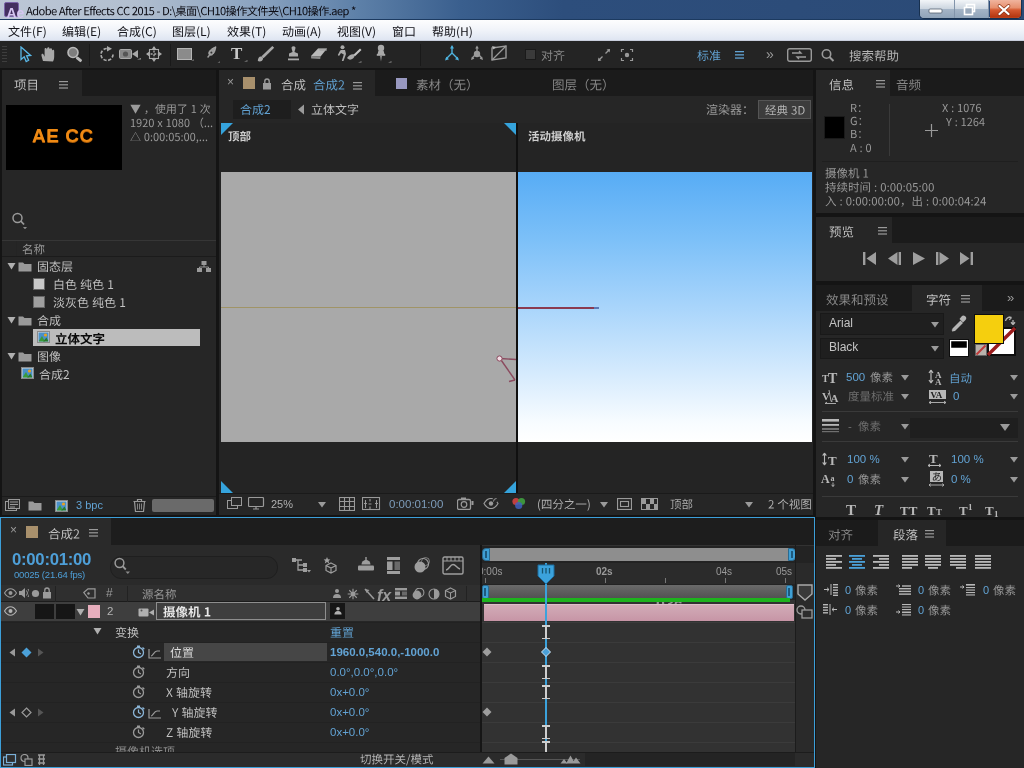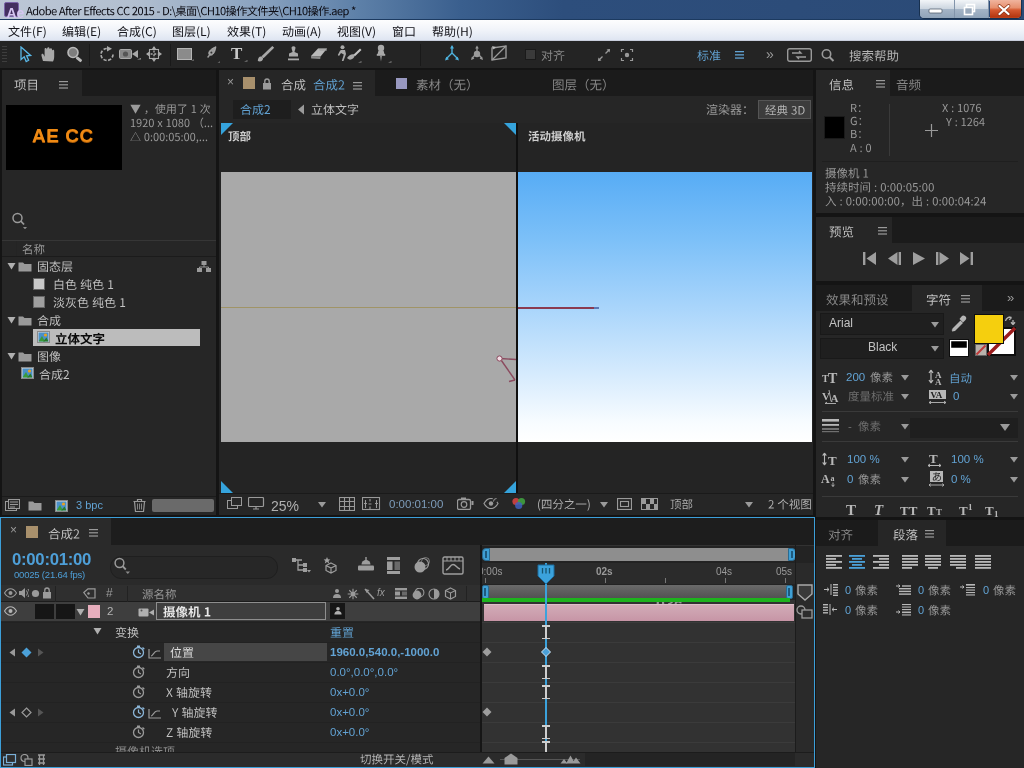--- a/index.html
+++ b/index.html
@@ -830,21 +830,21 @@
     </svg>
 <div class="r" style="left:219px;top:493px;width:594px;height:22px;background:#262626;border-top:1px solid #1a1a1a"></div>
 <svg class="ic" style="left:227px;top:497px" width="15" height="13" viewBox="0 0 15 13">
       <rect x="0.5" y="3.5" width="10" height="8" fill="none" stroke="#9a9a9a"></rect>
       <rect x="4.5" y="0.5" width="10" height="8" fill="#282828" stroke="#9a9a9a"></rect>
     </svg>
 <svg class="ic" style="left:248px;top:497px" width="17" height="13" viewBox="0 0 17 13">
       <rect x="0.5" y="0.5" width="15" height="9" rx="1" fill="none" stroke="#9a9a9a" stroke-width="1.2"></rect>
       <path d="M5 12 h6 M8 10 v2" stroke="#9a9a9a" stroke-width="1.2"></path>
     </svg>
-<div class="lt" style="left:271px;top:498px;font-size:14px;color:#b0b0b0;font-weight:400;">25%</div>
+<div class="lt" style="left:271px;top:498px;font-size:11px;color:#b0b0b0;font-weight:400;">25%</div>
 <svg class="ic" style="left:318px;top:502px" width="8" height="6" viewBox="0 0 8 6">
       <path d="M0 0 h8 l-4 5.5 Z" fill="#9a9a9a"></path>
     </svg>
 <svg class="ic" style="left:339px;top:497px" width="16" height="14" viewBox="0 0 16 14">
       <g stroke="#9a9a9a" stroke-width="1.1" fill="none">
         <rect x="0.5" y="0.5" width="15" height="13"></rect>
         <path d="M5.5 0 v14 M10.5 0 v14 M0 4.5 h16 M0 9.5 h16"></path>
       </g>
     </svg>
 <svg class="ic" style="left:362px;top:497px" width="19" height="14" viewBox="0 0 19 14">
@@ -1109,21 +1109,21 @@
         <rect y="6.4" width="9" height="1.2"></rect>
       </g>
     </svg>
 <div class="lt" style="left:1007px;top:291px;font-size:13px;color:#9a9a9a;font-weight:400;">»</div>
 <div class="r" style="left:820px;top:313px;width:124px;height:22px;background:#1f1f1f;border:1px solid #191919"></div>
 <div class="lt" style="left:829px;top:317px;font-size:12px;color:#c3c3c3;font-weight:400;">Arial</div>
 <svg class="ic" style="left:931px;top:322px" width="8" height="6" viewBox="0 0 8 6">
       <path d="M0 0 h8 l-4 5.5 Z" fill="#9a9a9a"></path>
     </svg>
 <div class="r" style="left:820px;top:338px;width:124px;height:21px;background:#1f1f1f;border:1px solid #191919"></div>
-<div class="lt" style="left:829px;top:341px;font-size:12px;color:#c3c3c3;font-weight:400;margin-left:39px;">Black</div>
+<div class="lt" style="left:829px;top:341px;font-size:12px;color:#c3c3c3;font-weight:400;">Black</div>
 <svg class="ic" style="left:931px;top:346px" width="8" height="6" viewBox="0 0 8 6">
       <path d="M0 0 h8 l-4 5.5 Z" fill="#9a9a9a"></path>
     </svg>
 <svg class="ic" style="left:950px;top:314px" width="19" height="18" viewBox="0 0 19 18">
       <path d="M11 7 L3 15 L2 16.5 L1.5 16 L3 15 M11 7 L13 9 L5 17 L2 17.5 L2.5 14.5 L10.5 6.5 Z" fill="#b5b5b5"></path>
       <path d="M11.5 2.5 a2.6 2.6 0 0 1 4 3.4 L13 8.5 L9.5 5 Z" fill="#b5b5b5"></path>
     </svg>
 <div class="r" style="left:987px;top:327px;width:29px;height:29px;background:#fff;border:2px solid #0d0d0d"></div>
 <svg class="ic" style="left:987px;top:327px" width="29" height="29" viewBox="0 0 29 29">
       <path d="M1 28 L28 1" stroke="#9b1c1c" stroke-width="3.4"></path>
@@ -1135,21 +1135,21 @@
 <svg class="ic" style="left:975px;top:344px" width="12" height="12" viewBox="0 0 12 12">
       <rect x="0.5" y="0.5" width="11" height="11" fill="#b8b2ac" stroke="#666"></rect>
       <path d="M1.5 10.5 L10.5 1.5" stroke="#c03a3a" stroke-width="2"></path>
     </svg>
 <div class="r" style="left:949px;top:339px;width:20px;height:18px;background:#fff;border:1px solid #0d0d0d"></div>
 <div class="r" style="left:950px;top:340px;width:18px;height:9px;background:#000;box-shadow:inset 0 0 0 1.2px #fff"></div>
 <svg class="ic" style="left:822px;top:370px" width="17" height="13" viewBox="0 0 17 13">
       <text x="0" y="12" font-family="Liberation Serif" font-size="10" font-weight="bold" fill="#b8b8b8">T</text>
       <text x="6" y="13" font-family="Liberation Serif" font-size="14" font-weight="bold" fill="#b8b8b8">T</text>
     </svg>
-<div class="lt" style="left:846px;top:371px;font-size:11.5px;color:#62a3d4;font-weight:400;">200</div>
+<div class="lt" style="left:846px;top:371px;font-size:11.5px;color:#62a3d4;font-weight:400;">500</div>
 <svg class="ct" style="left:870px;top:369.5px;width:23px;height:16px">
       <g fill="#9a9a9a" transform="translate(0,11.5) scale(0.01150,-0.01150)">
         <use href="#r50cf" x="0"></use>
         <use href="#r7d20" x="1000"></use>
       </g>
     </svg>
 <svg class="ic" style="left:901px;top:375px" width="8" height="6" viewBox="0 0 8 6">
       <path d="M0 0 h8 l-4 5.5 Z" fill="#9a9a9a"></path>
     </svg>
 <svg class="ic" style="left:928px;top:368px" width="17" height="17" viewBox="0 0 17 17">
@@ -1536,21 +1536,21 @@
         <line x1="6" y1="6" x2="0.7000067218440407" y2="6.00844106045738"></line>
         <line x1="6" y1="6" x2="2.2448805742809546" y2="2.2598023984570736"></line>
         <line x1="6" y1="6" x2="5.987338416004908" y2="0.7000151241450947"></line>
         <line x1="6" y1="6" x2="9.73720611374464" y2="2.241903345656251"></line>
       </g>
     </svg>
 <svg class="ic" style="left:364px;top:588px" width="11" height="12" viewBox="0 0 11 12">
       <path d="M1 1 L10 11" stroke="#9a9a9a" stroke-width="1.6"></path>
       <path d="M1 1 l4.5 1 -3 3 Z" fill="#9a9a9a"></path>
     </svg>
-<div class="lt" style="left:377px;top:587px;font-size:10px;color:#9a9a9a;font-weight:400;"><i>fx</i></div>
+<div class="lt" style="left:377px;top:587px;font-size:16px;color:#9a9a9a;font-weight:700;"><i>fx</i></div>
 <svg class="ic" style="left:394px;top:587px" width="14" height="13" viewBox="0 0 14 13">
       <g fill="#9a9a9a">
         <rect x="1" y="1" width="12" height="2.4"></rect>
         <rect x="1" y="9.6" width="12" height="2.4"></rect>
         <rect x="1" y="4.5" width="5" height="4"></rect>
         <rect x="8" y="4.5" width="5" height="4" opacity="0.55"></rect>
       </g>
     </svg>
 <svg class="ic" style="left:412px;top:588px" width="13" height="12" viewBox="0 0 13 12">
       <circle cx="5" cy="7" r="4.4" fill="#9a9a9a"></circle>

